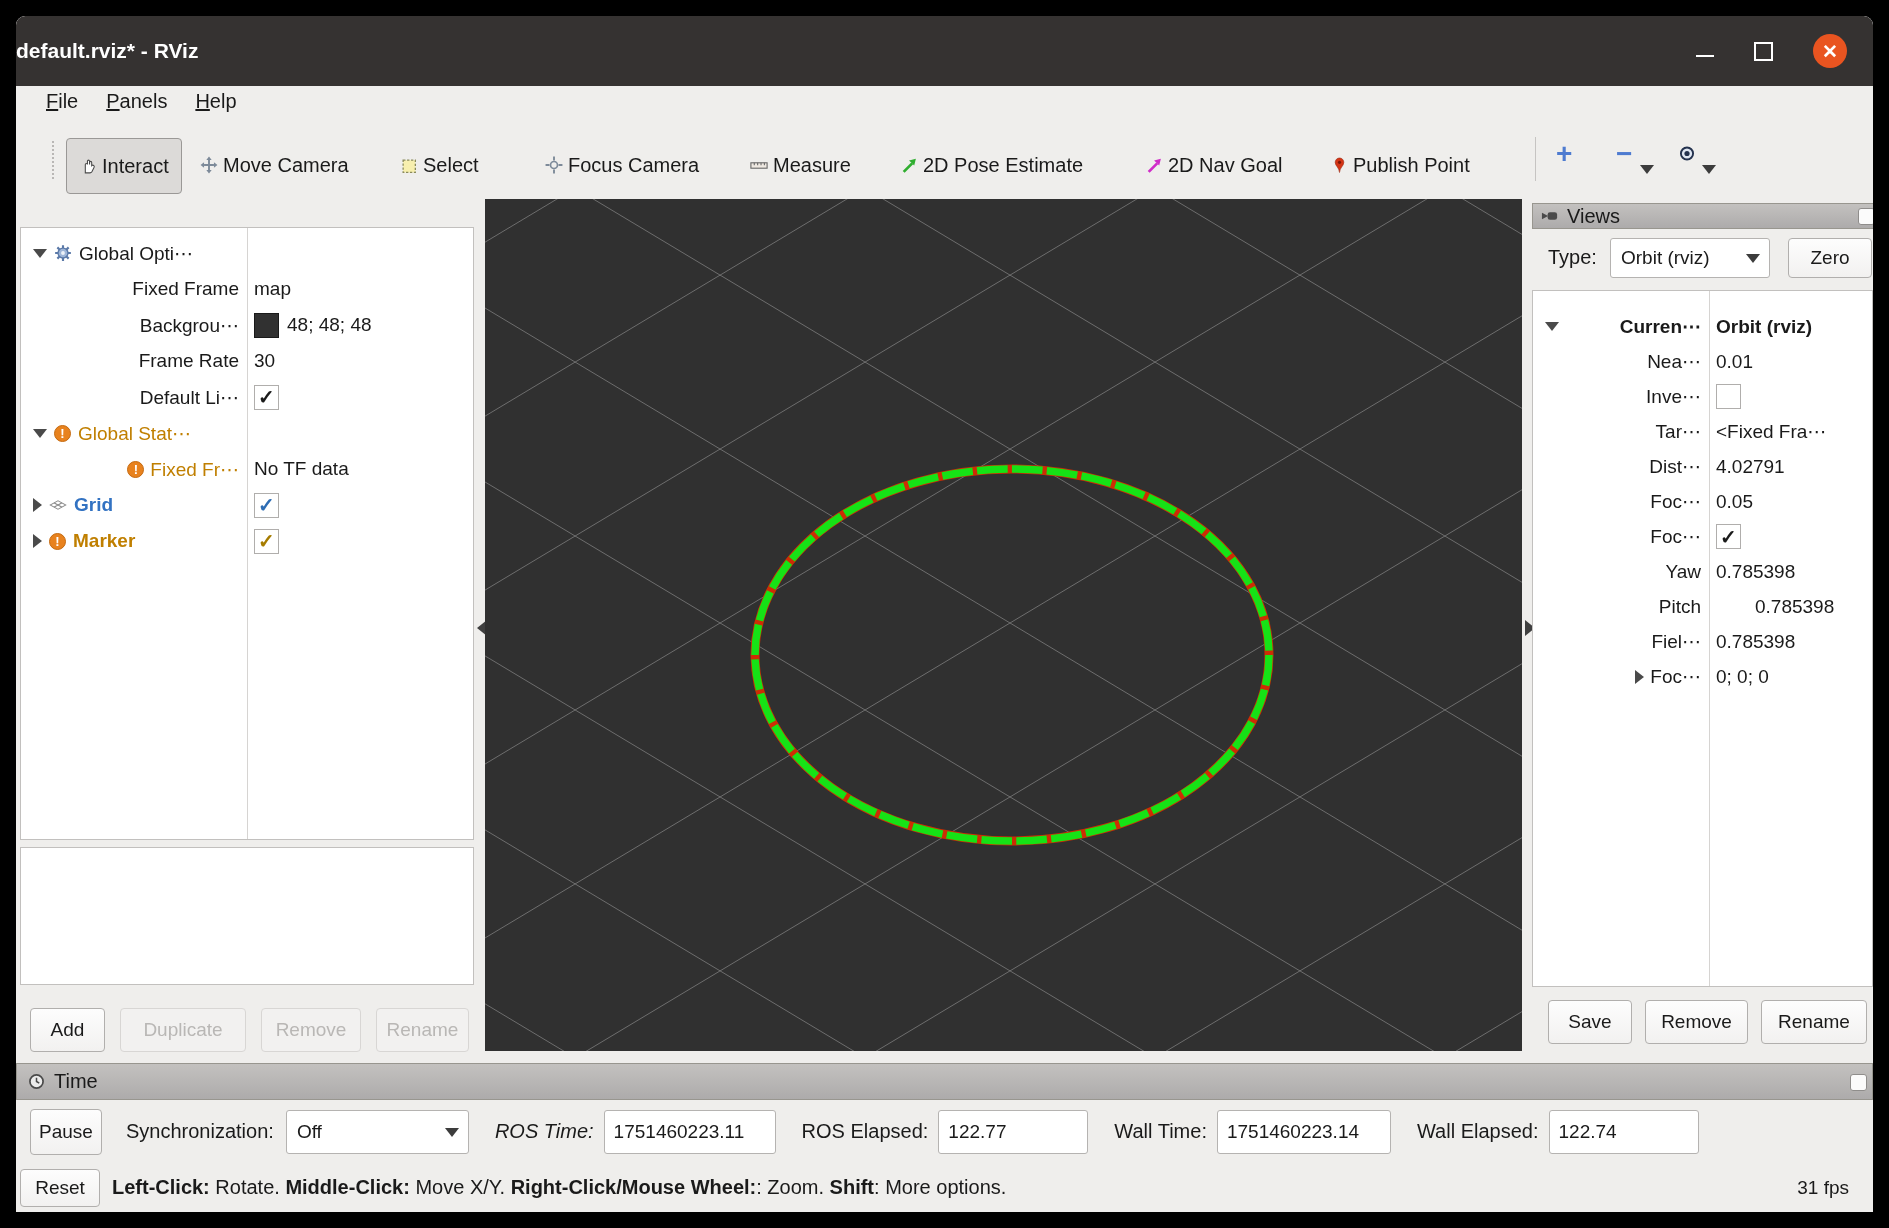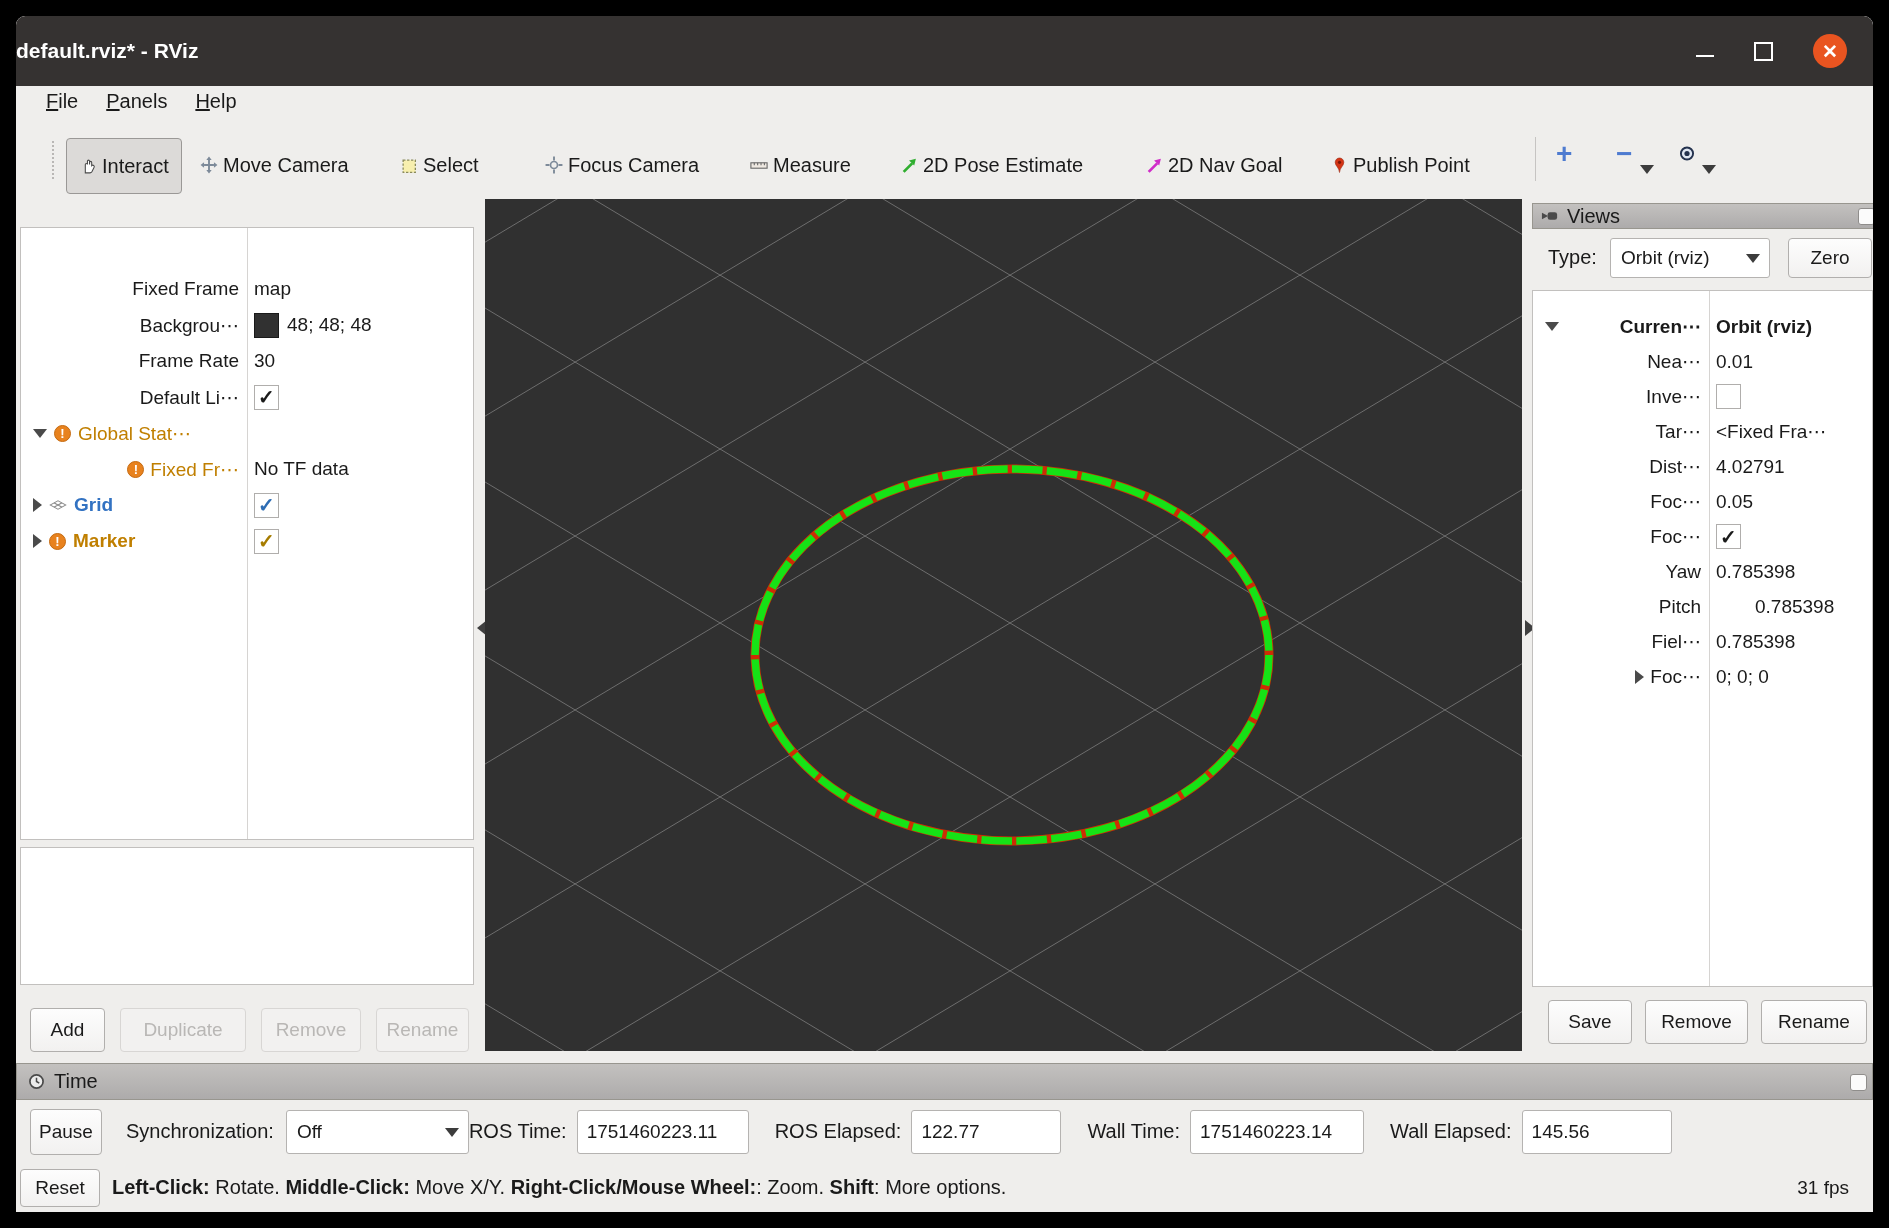--- a/index.html
+++ b/index.html
@@ -202,20 +202,34 @@
             </svg>
           </span></span>
         <span class="tb-dd" style="left: 1686px; top: 48px;"></span>
       </div>
   </div>
 
   <div class="main">
 
     <div class="whitebox" id="displays-tree" style="left:4px;top:28px;width:452px;height:611px;">
       <div class="col-div" style="left:226px"></div>
+    <div class="trow" style="top: 7px; height: 36px;">
+          <div class="tl tl-left" style="width: 226px;">
+            <span class="exp-down"></span>
+            <span class="ticon">
+              <svg width="18" height="18" viewBox="0 0 16 16">
+                <path d="M8 1 v3 M8 12 v3 M1 8 h3 M12 8 h3 M3 3 l2.1 2.1 M10.9 10.9 L13 13 M13 3 l-2.1 2.1 M5.1 10.9 L3 13" stroke="#5b79a8" stroke-width="1.9"></path>
+                <circle cx="8" cy="8" r="4.4" fill="#9fb6d8" stroke="#5b79a8" stroke-width="1.2"></circle>
+                <circle cx="8" cy="8" r="1.7" fill="#eef2f8"></circle>
+              </svg>
+            </span>
+            <span class="lab">Global Opti⋯</span>
+          </div>
+          <div class="tv"></div>
+        </div>
         <div class="trow" style="top: 43px; height: 36px;">
           <div class="tl tl-right" style="width: 226px;">
             <span class="lab">Fixed Frame</span>
           </div>
           <div class="tv">
             <span class="vtext">map</span>
           </div>
         </div>
         <div class="trow" style="top: 79px; height: 36px;">
           <div class="tl tl-right" style="width: 226px;">
@@ -465,28 +479,28 @@
     <span class="float-box" style="top:10px"></span>
   </div>
   <div class="time-controls">
     <div class="btn" style="width:72px;height:46px;margin-left:14px;">Pause</div>
     <span class="flabel" style="margin-left:24px;">Synchronization:</span>
     <div class="dropdown" style="width:183px;height:44px;margin-left:12px;">
       <span>Off</span>
       <span class="dd-arrow"></span>
     </div>
     <div id="time-fields" style="display:flex;align-items:center;">
-        <span class="flabel" style="">ROS Time:</span>
+        <span class="flabel" style="margin-left: 26px; font-style: italic;">ROS Time:</span>
         <div class="field" style="width: 172px; height: 44px; margin-left: 10px;">1751460223.11</div>
         <span class="flabel" style="margin-left: 26px;">ROS Elapsed:</span>
         <div class="field" style="width: 150px; height: 44px; margin-left: 10px;">122.77</div>
         <span class="flabel" style="margin-left: 26px;">Wall Time:</span>
         <div class="field" style="width: 174px; height: 44px; margin-left: 10px;">1751460223.14</div>
         <span class="flabel" style="margin-left: 26px;">Wall Elapsed:</span>
-        <div class="field" style="width: 150px; height: 44px; margin-left: 10px;">145.56</div>
+        <div class="field" style="width: 150px; height: 44px; margin-left: 10px;">122.74</div>
       </div>
   </div>
 
   <div class="statusbar">
     <div class="btn" style="width:80px;height:38px;margin-left:4px;">Reset</div>
     <div id="status-hint" style="margin-left:12px;"><span class="bold">Left-Click:</span><span> Rotate. </span><span class="bold">Middle-Click:</span><span> Move X/Y. </span><span class="bold">Right-Click/Mouse Wheel:</span><span>: Zoom. </span><span class="bold">Shift</span><span>: More options.</span></div>
     <span class="fps">31 fps</span>
   </div>
 
 </div>

